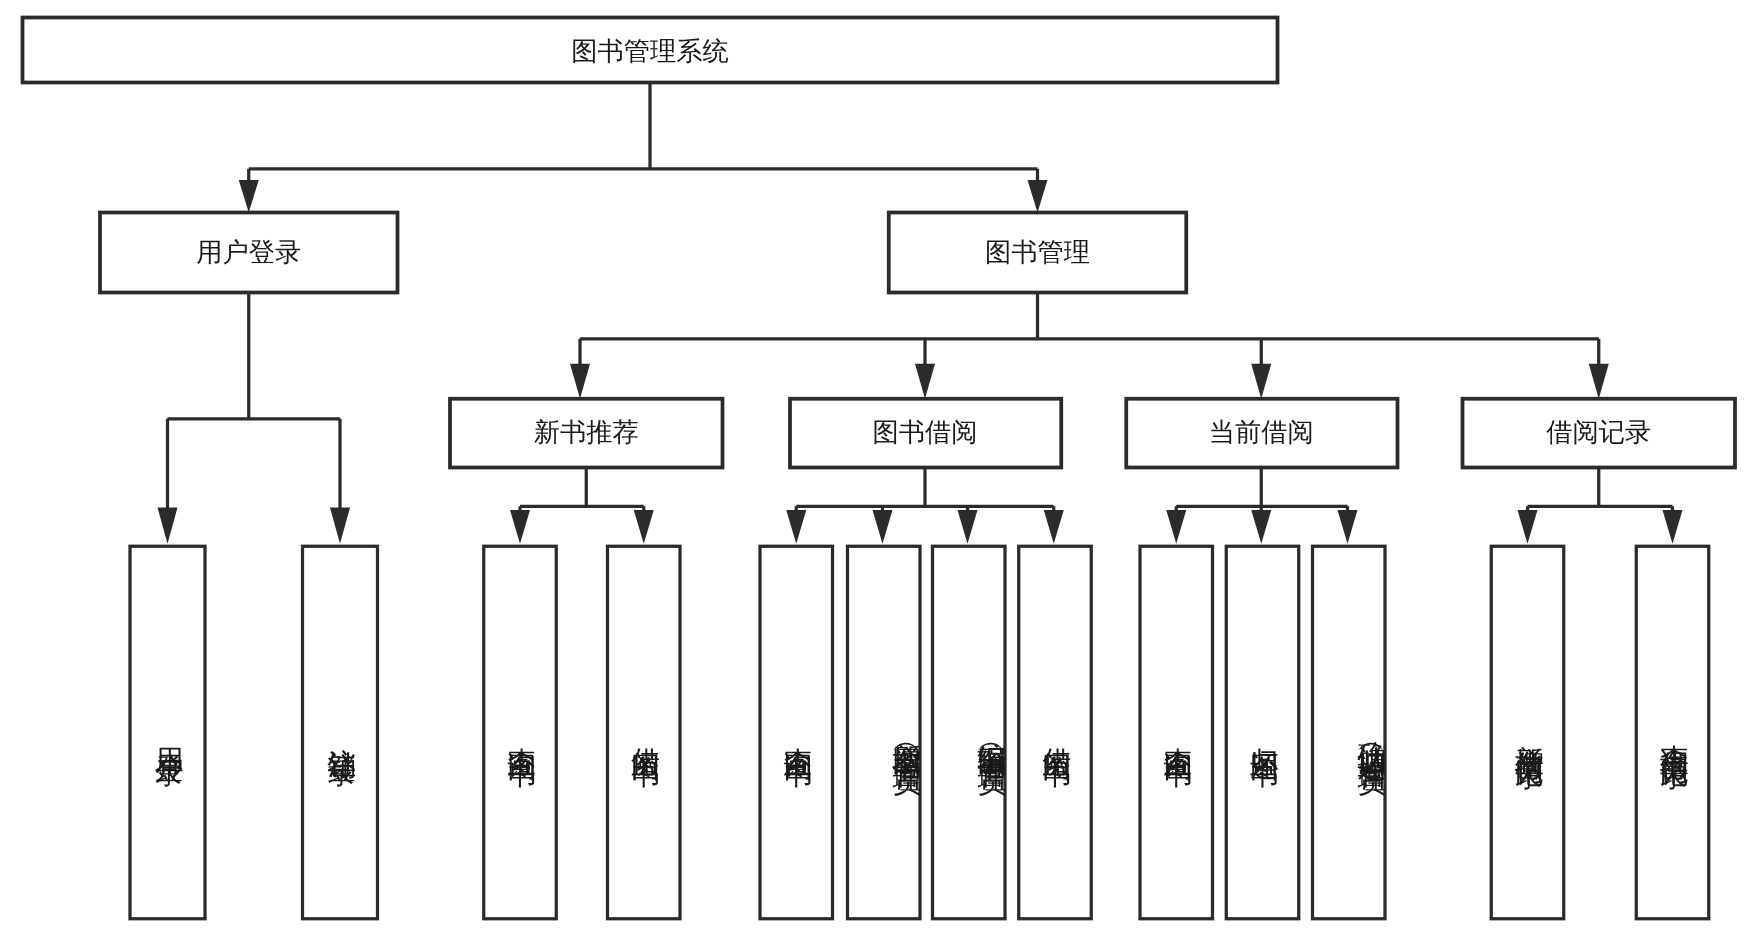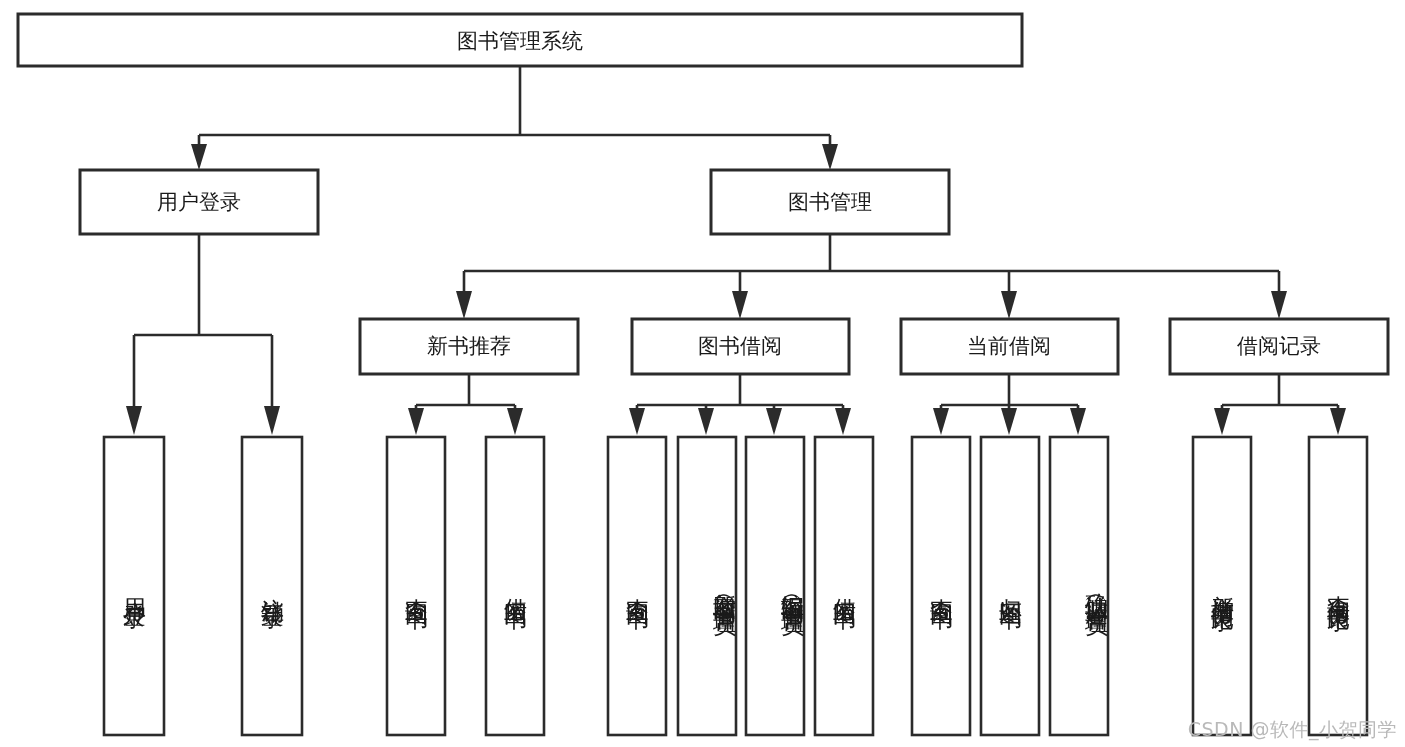--- a/index.html
+++ b/index.html
@@ -229,15 +229,14 @@
   <div class="vlabel" style="left:746px; top:441px; width:58px; height:294px; display:flex; align-items:flex-start; justify-content:center;">编辑图书（管理员）</div>
   <div class="vlabel" style="left:815px; top:437px; width:58px; height:298px; display:flex; align-items:center; justify-content:center;">借阅图书</div>
 
   <div class="vlabel" style="left:912px; top:437px; width:58px; height:298px; display:flex; align-items:center; justify-content:center;">查询图书</div>
   <div class="vlabel" style="left:981px; top:437px; width:58px; height:298px; display:flex; align-items:center; justify-content:center;">归还图书</div>
   <div class="vlabel" style="left:1050px; top:441px; width:58px; height:294px; display:flex; align-items:flex-start; justify-content:center;">确认归还（管理员）</div>
 
   <div class="vlabel" style="left:1193px; top:437px; width:58px; height:298px; display:flex; align-items:center; justify-content:center;">新增借阅记录</div>
   <div class="vlabel" style="left:1309px; top:437px; width:58px; height:298px; display:flex; align-items:center; justify-content:center;">查询借阅记录</div>
 
-  <div class="watermark">CSDN @软件_小贺同学</div>
 
 </div>
 
 </body></html>

